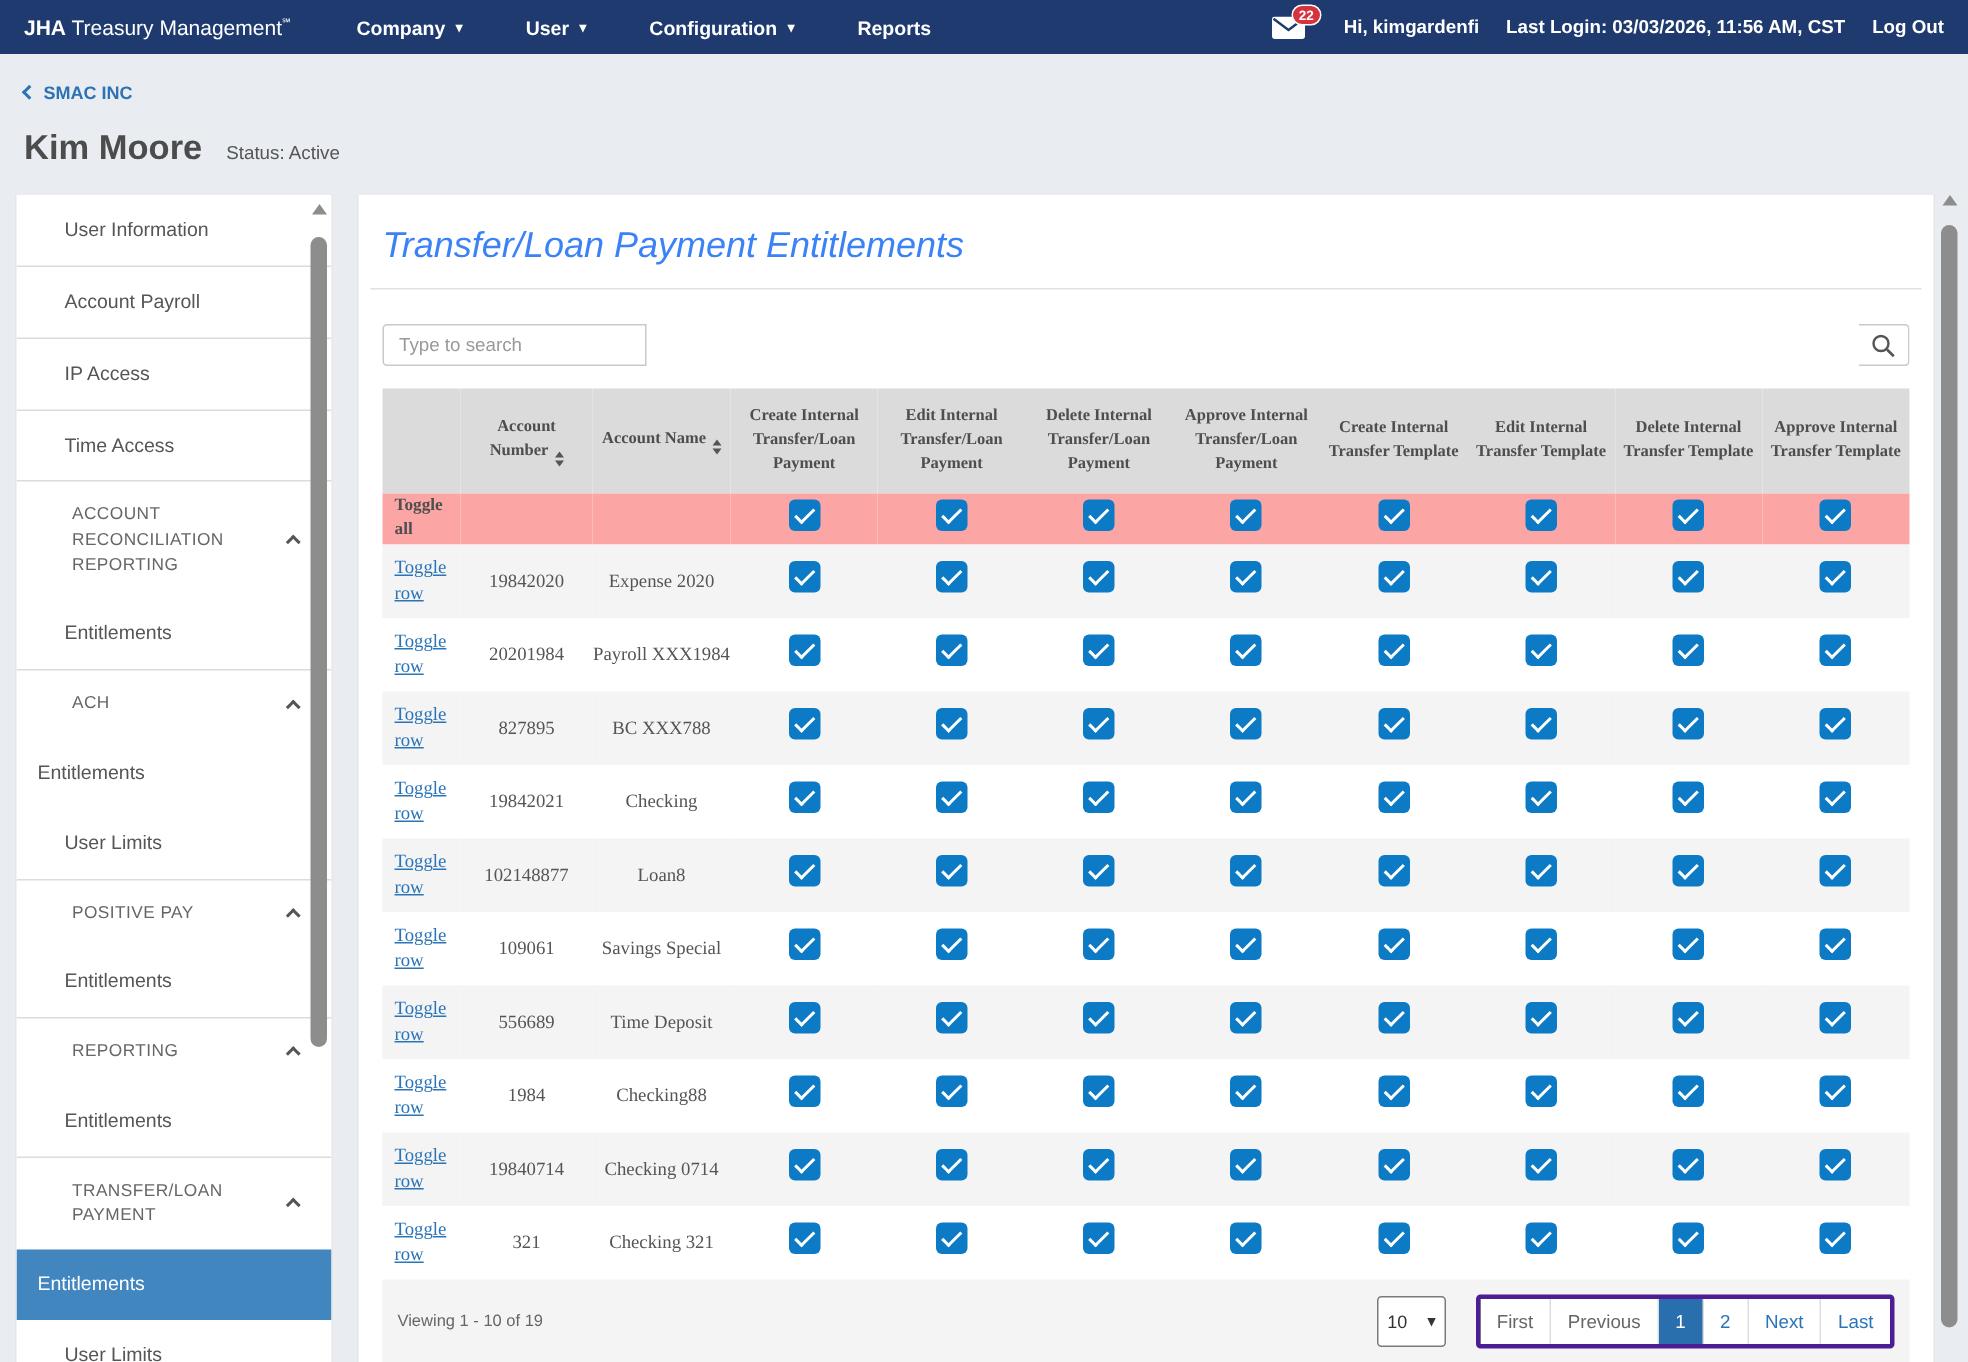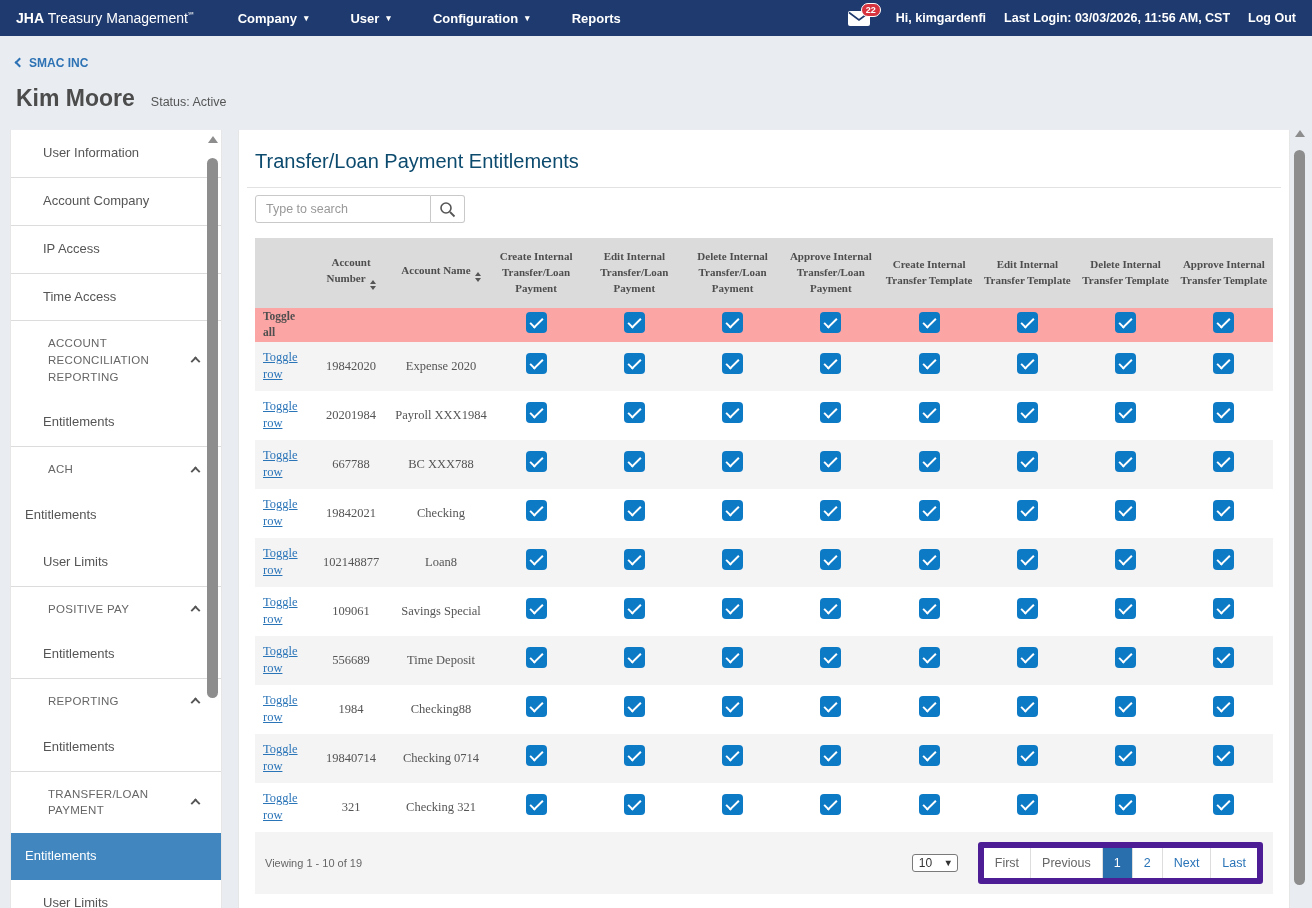--- a/index.html
+++ b/index.html
@@ -36,23 +36,23 @@
   .side-item.divider { border-bottom:1px solid #dcdcdc;padding-left:32px; }
   .side-link.active { background:#4286bf; color:#fff; }
   .chev-up { position:absolute; right:22px; top:50%; width:7px; height:7px; border:solid #555; border-width:0 2px 2px 0; transform:translateY(-30%) rotate(225deg); }
   .side-scroll { position:absolute; top:6px; right:3px; width:11px; bottom:0; }
   .scroll-arrow { width:0; height:0; border-left:5px solid transparent; border-right:5px solid transparent; border-bottom:7px solid #8d8d8d; margin:0 auto; }
   .side-scroll .thumb { position:absolute; top:22px; left:0; width:11px; height:540px; background:#8d8d8d; border-radius:6px; }
 
   
   .main-col { flex:1; display:flex; flex-direction:column; gap:18px; }
   .main-panel { background:#fff; padding:16px 8px 0 8px; border:1px solid #e6e6e6; border-top:none; }
-  .panel-title { font-size:20px; font-weight:normal; color:#0c4a6e; padding:4px 8px 14px 8px; }
+  .panel-title { font-size:24px; font-weight:normal; color:#3b82f6; padding:4px 8px 14px 8px;font-style:italic; }
   .panel-divider { border-top:1px solid #e2e2e2; margin:0 0; }
-  .search-row { display:flex; margin:7px 8px 15px 8px; }
+  .search-row { display:flex; margin:23px 8px 15px 8px;justify-content:space-between; }
   .search-input { width:176px; height:28px; border:1px solid #c9c9c9; border-radius:3px 0 0 3px; padding:0 10px; font-size:12.5px; color:#333; outline:none; font-family:"Liberation Sans",sans-serif; }
   .search-input::placeholder { color:#999; }
   .search-btn { width:34px; height:28px; border:1px solid #c9c9c9; border-left:none; background:#fff; border-radius:0 3px 3px 0; display:flex; align-items:center; justify-content:center; cursor:pointer; }
 
   
   table { width:calc(100% - 16px); margin:0 8px; border-collapse:collapse; table-layout:fixed;font-family:Liberation Serif, serif; }
   thead th { background:#dbdbdb; font-size:11px; font-weight:bold; color:#4e4e4e; padding:11px 4px; text-align:center; vertical-align:middle; line-height:1.45; }
   .sort { display:inline-flex; flex-direction:column; gap:2px; margin-left:4px; vertical-align:-2px; cursor:pointer; }
   .sort::before { content:""; border-left:3.5px solid transparent; border-right:3.5px solid transparent; border-bottom:4.5px solid #555; }
   .sort::after  { content:""; border-left:3.5px solid transparent; border-right:3.5px solid transparent; border-top:4.5px solid #555; }
@@ -63,23 +63,23 @@
   .row-even td { background:#fff; }
   .toggle-cell { text-align:left !important; padding-left:8px; }
   .toggle-cell a { color:#2a74b8; font-size:12.5px; text-decoration:underline; display:inline-block; width:46px; }
   .cb { display:inline-block; width:21px; height:21px; background:#0d7ac6; border-radius:4px; position:relative; cursor:pointer; }
   .cb::after { content:""; position:absolute; left:7px; top:3px; width:5px; height:11px; border:solid #fff; border-width:0 2.5px 2.5px 0; transform:rotate(45deg); }
 
   
   .table-footer { background:#f4f4f4; margin:0 8px 16px 8px; padding:10px 10px; display:flex; align-items:center; min-height:44px; }
   .viewing { font-size:11px; color:#666; }
   .pager { margin-left:auto; display:flex; align-items:center; gap:20px; }
-  .pg-select { width:46px; height:18px; border:1px solid #7a7a7a; border-radius:3px; background:#fff; display:flex; align-items:center; justify-content:space-between; padding:0 6px; font-size:12px; color:#333; cursor:pointer; }
+  .pg-select { width:46px; height:34px; border:1px solid #7a7a7a; border-radius:3px; background:#fff; display:flex; align-items:center; justify-content:space-between; padding:0 6px; font-size:12px; color:#333; cursor:pointer; }
   .sel-caret { font-size:10px; color:#333; font-weight:bold; }
-  .pg-group { display:flex; background:#4d7c0f; border:6px solid #4c1d95; border-radius:3px; overflow:hidden; }
+  .pg-group { display:flex; background:#4d7c0f; border:3px solid #4c1d95; border-radius:3px; overflow:hidden; }
   .pg-btn { background:#fff; border:none; border-right:1px solid #ddd; padding:8px 11px; font-size:12.5px; color:#2a74b8; cursor:pointer; font-family:"Liberation Sans",sans-serif; }
   .pg-btn:last-child { border-right:none; }
   .pg-btn.muted { color:#666; }
   .pg-btn.active { background:#2a6fad; color:#fff; }
 
   
   .page-scroll { position:absolute; top:130px; right:7px; width:11px; height:778px; }
   .page-scroll .thumb { position:absolute; top:20px; left:0; width:11px; height:735px; background:#8d8d8d; border-radius:6px; }
 </style>
 </head>
@@ -128,21 +128,21 @@
   <div class="title-row">
     <span class="page-title">Kim Moore</span>
     <span class="page-status">Status: Active</span>
   </div>
 </div>
 
 <div class="content">
   <aside class="sidebar">
     <div>
         <div class="side-item side-link divider"><span>User Information</span></div>
-        <div class="side-item side-link divider"><span>Account Company</span></div>
+        <div class="side-item side-link divider"><span>Account Payroll</span></div>
         <div class="side-item side-link divider"><span>IP Access</span></div>
         <div class="side-item side-link divider"><span>Time Access</span></div>
         <div class="side-item side-section"><span>ACCOUNT RECONCILIATION REPORTING</span><span class="chev-up"></span></div>
         <div class="side-item side-link divider"><span>Entitlements</span></div>
         <div class="side-item side-section"><span>ACH</span><span class="chev-up"></span></div>
         <div class="side-item side-link"><span>Entitlements</span></div>
         <div class="side-item side-link divider"><span>User Limits</span></div>
         <div class="side-item side-section"><span>POSITIVE PAY</span><span class="chev-up"></span></div>
         <div class="side-item side-link divider"><span>Entitlements</span></div>
         <div class="side-item side-section"><span>REPORTING</span><span class="chev-up"></span></div>
@@ -236,21 +236,21 @@
               <td><span class="cb checked"></span></td>
               <td><span class="cb checked"></span></td>
               <td><span class="cb checked"></span></td>
               <td><span class="cb checked"></span></td>
               <td><span class="cb checked"></span></td>
               <td><span class="cb checked"></span></td>
               <td><span class="cb checked"></span></td>
             </tr>
             <tr class="row-odd">
               <td class="toggle-cell"><a href="#">Toggle row</a></td>
-              <td>667788</td>
+              <td>827895</td>
               <td>BC XXX788</td>
               <td><span class="cb checked"></span></td>
               <td><span class="cb checked"></span></td>
               <td><span class="cb checked"></span></td>
               <td><span class="cb checked"></span></td>
               <td><span class="cb checked"></span></td>
               <td><span class="cb checked"></span></td>
               <td><span class="cb checked"></span></td>
               <td><span class="cb checked"></span></td>
             </tr>

